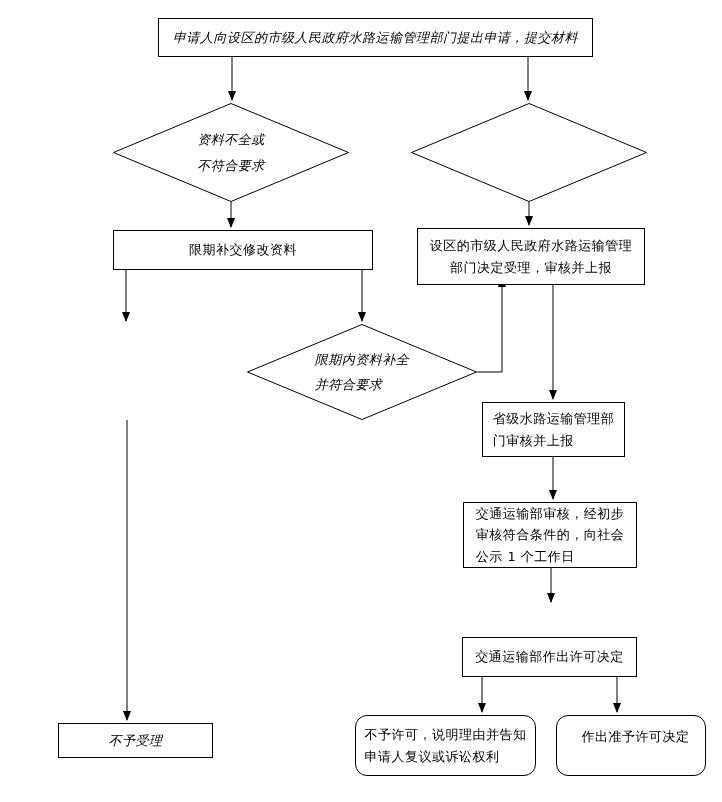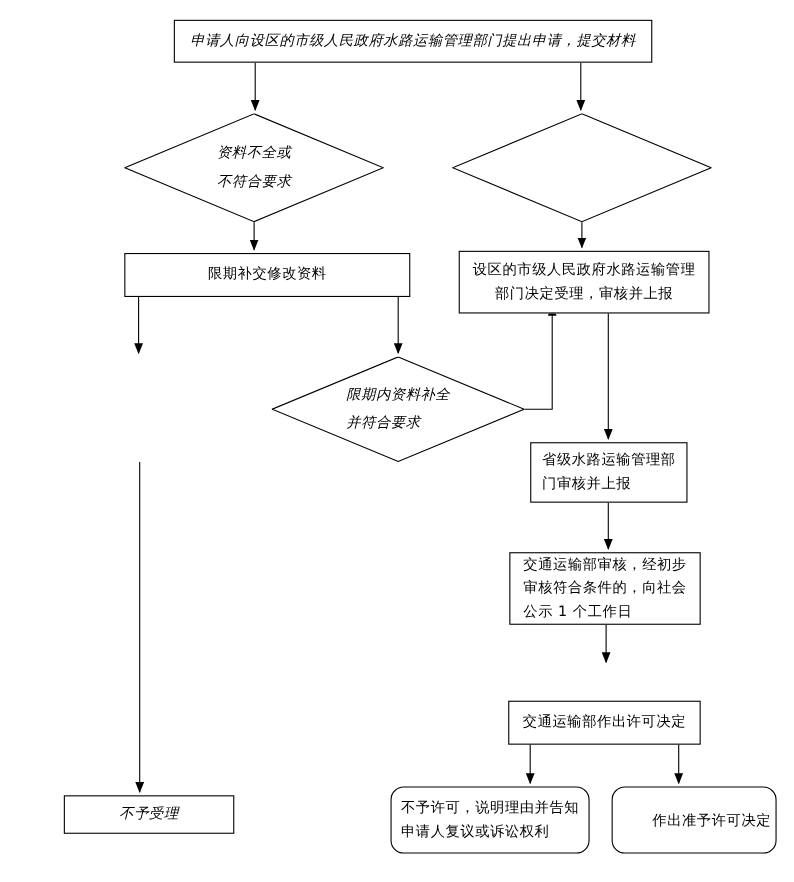--- a/index.html
+++ b/index.html
@@ -45,22 +45,22 @@
     font-size: 13px;
     letter-spacing: 0.5px;
     line-height: 1.65;
     white-space: pre-line;
     text-align: center;
     position: relative;
   }
   .left .label { text-align: left; }
   .align-top-left {
     align-items: flex-start;
-    justify-content: flex-end;
-    padding: 20px 4px 0 13px;
+    justify-content: center;
+    padding: 10px 4px 0 13px;
   }
   .diamond { background: transparent; border: none; font-style: italic; }
   .diamond .dshape {
     position: absolute;
     left: 0; top: 0;
     width: 100%; height: 100%;
   }
   .diamond .dshape polygon {
     fill: #ffffff;
     stroke: #000000;

